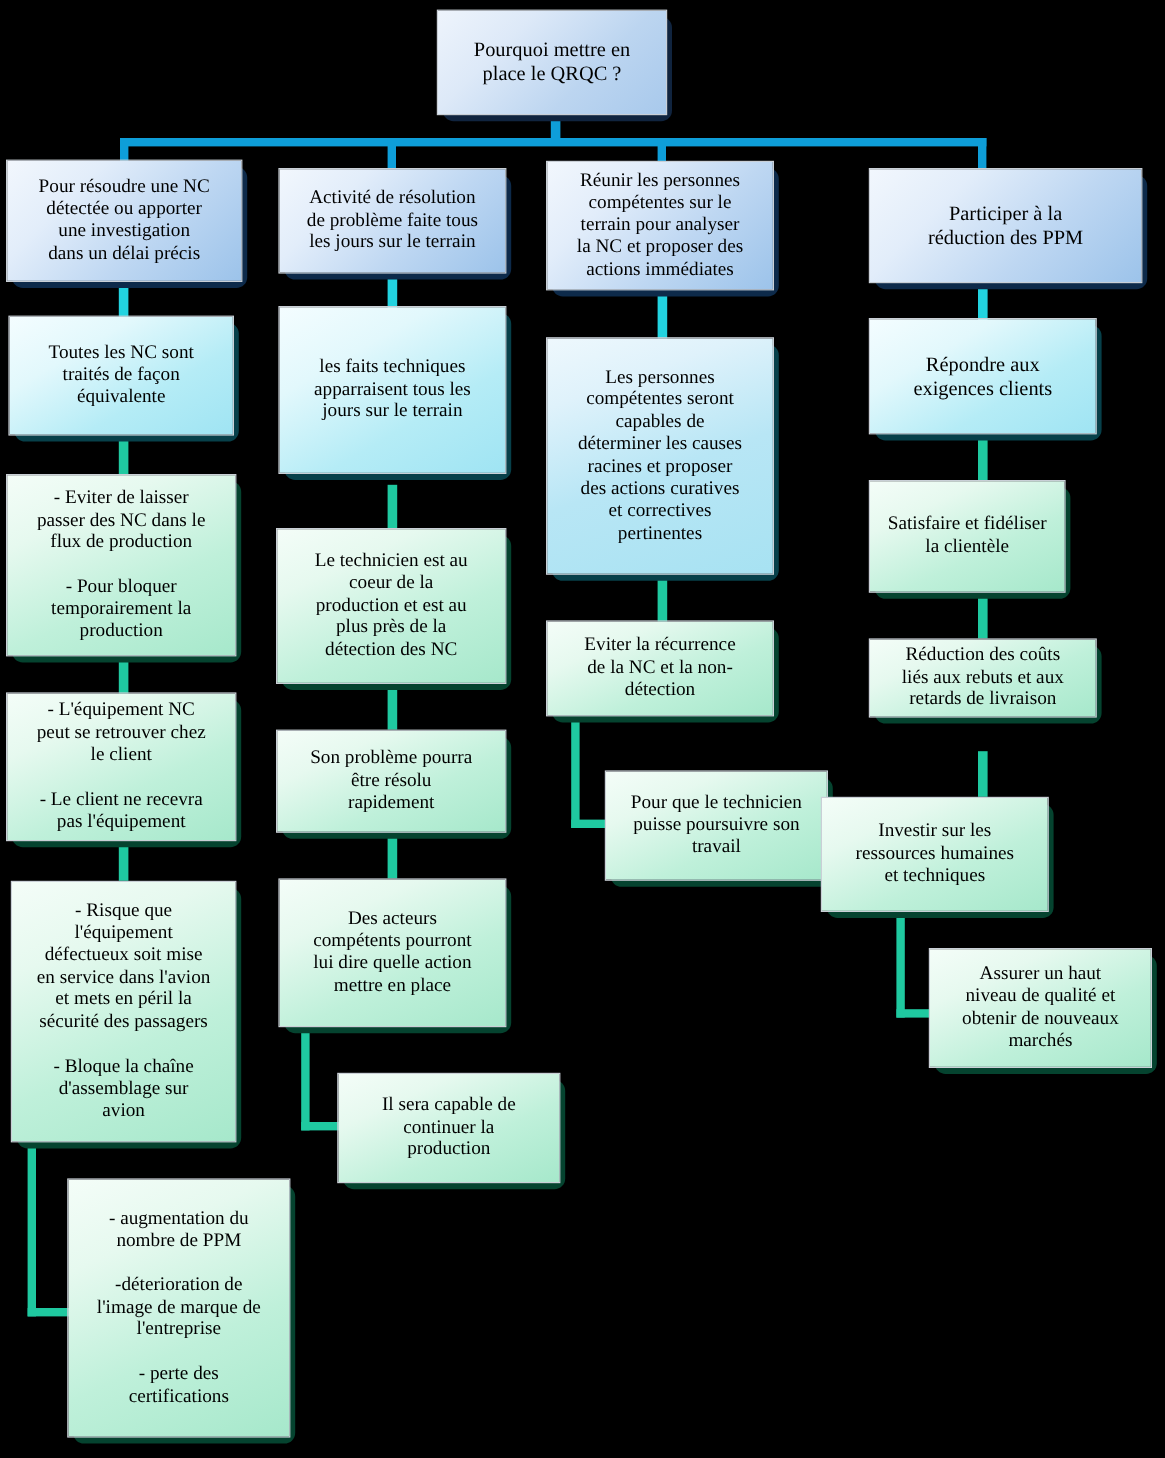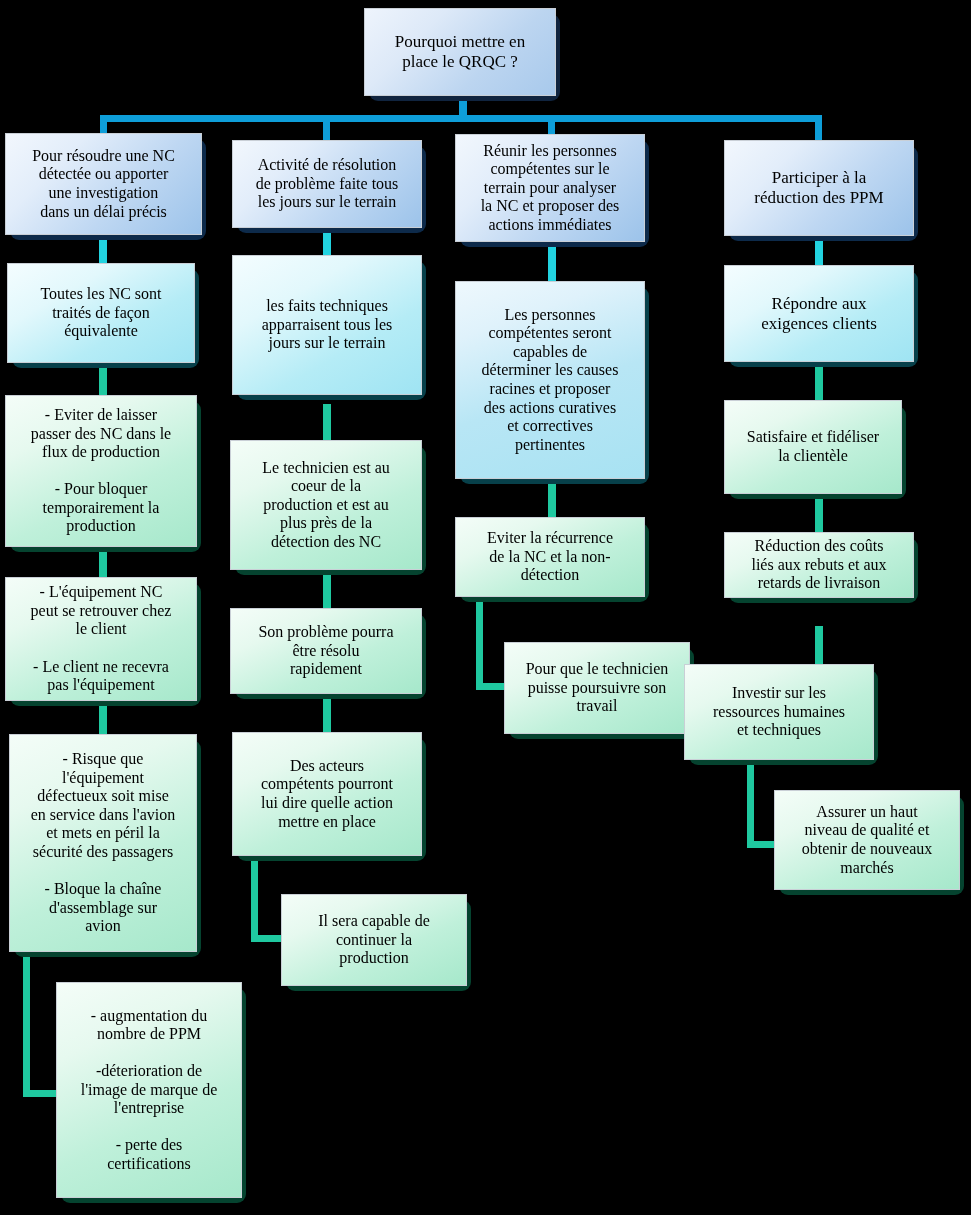--- a/index.html
+++ b/index.html
@@ -264,35 +264,35 @@
   </div>
   <div class="node t-green" style="left:504px;top:642px;width:186px;height:92px;padding-left:36px;">
     <div class="shadow"></div>
     <div class="panel">
       <span class="txt f16">Pour que le technicien
 puisse poursuivre son
 travail</span>
     </div>
   </div>
 
-  <div class="node t-blue" style="left:724px;top:140px;width:190px;height:96px;">
+  <div class="node t-blue" style="left:724px;top:140px;width:228px;height:96px;">
     <div class="shadow"></div>
     <div class="panel">
       <span class="txt f17">Participer à la
 réduction des PPM</span>
     </div>
   </div>
   <div class="node t-cyan" style="left:724px;top:265px;width:190px;height:97px;">
     <div class="shadow"></div>
     <div class="panel">
       <span class="txt f17">Répondre aux
 exigences clients</span>
     </div>
   </div>
-  <div class="node t-green" style="left:724px;top:400px;width:178px;height:94px;text-decoration:underline;">
+  <div class="node t-green" style="left:724px;top:400px;width:164px;height:94px;text-decoration:underline;">
     <div class="shadow"></div>
     <div class="panel">
       <span class="txt f16">Satisfaire et fidéliser
 la clientèle</span>
     </div>
   </div>
   <div class="node t-green" style="left:724px;top:532px;width:190px;height:66px;">
     <div class="shadow"></div>
     <div class="panel">
       <span class="txt f16">Réduction des coûts

